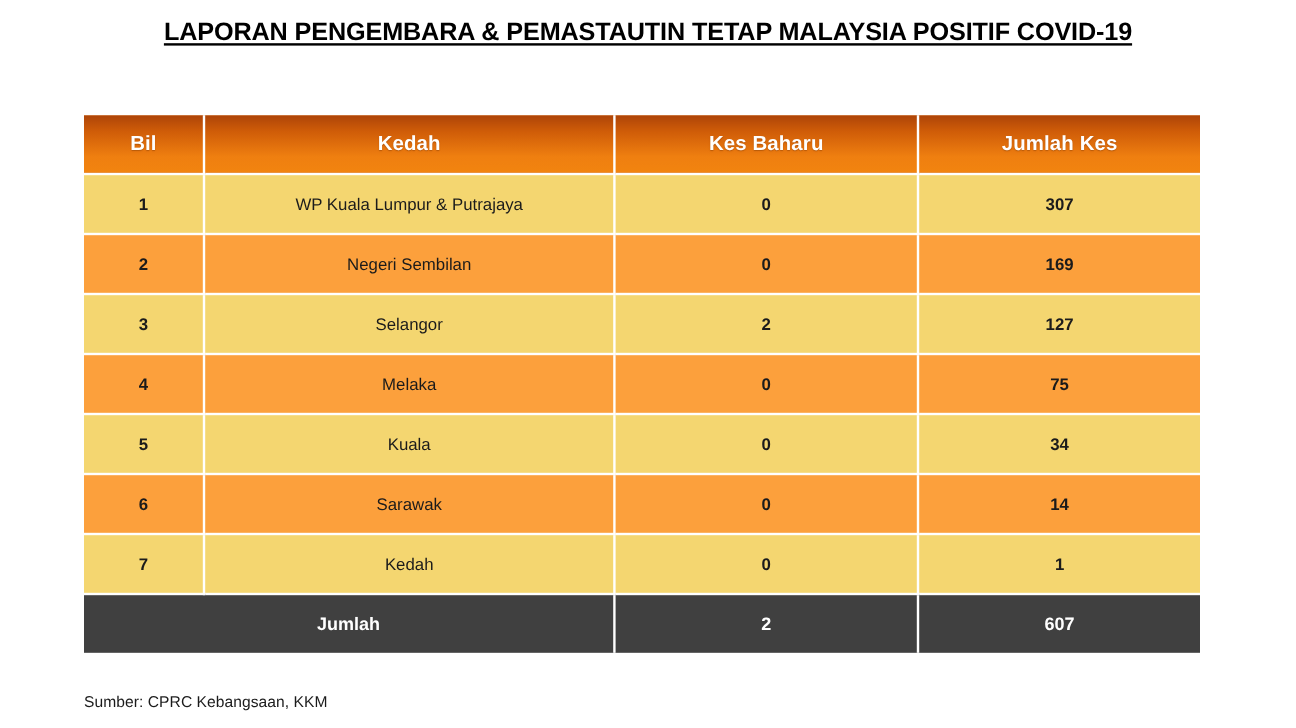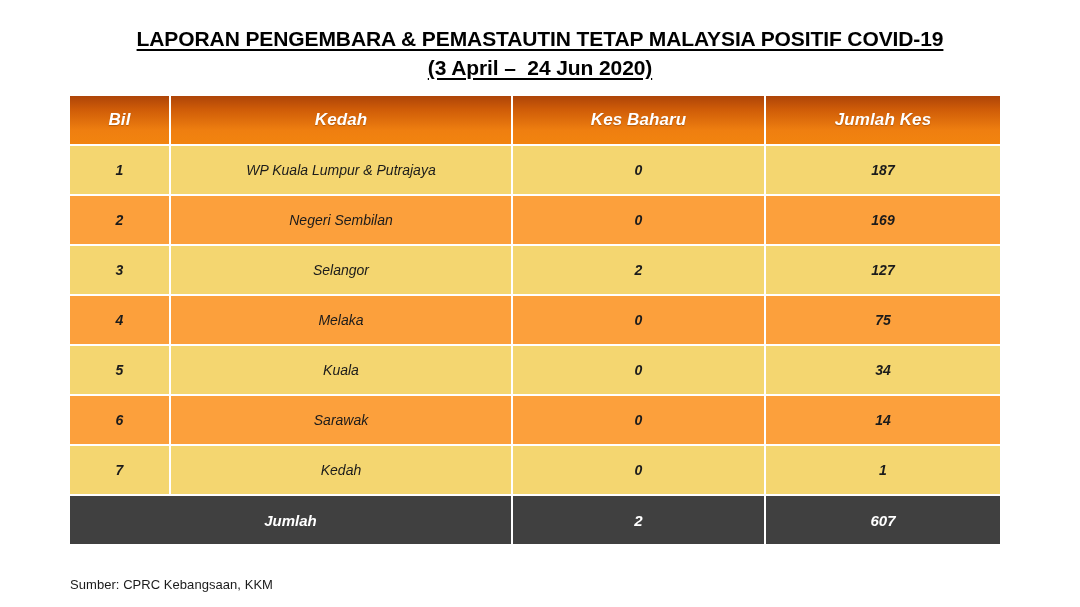--- a/index.html
+++ b/index.html
@@ -11,21 +11,21 @@
     height: 607px;
     background: #ffffff;
     font-family: "Liberation Sans", sans-serif;
     overflow: hidden;
     position: relative;
   }
 
   
   .title-block {
     width: 1080px;
-    padding-top: 24px;
+    padding-top: 12px;
     text-align: center;
   }
   .title-line {
     font-size: 21px;
     font-weight: 600;
     color: #000000;
     text-decoration: underline;
     text-underline-offset: 3px;
     letter-spacing: -0.1px;
     line-height: 29px;
@@ -36,21 +36,20 @@
   .table-wrap {
     position: absolute;
     left: 70px;
     top: 96px;
     width: 930px;
   }
   table.report {
     width: 930px;
     border-collapse: collapse;
     table-layout: fixed;
-    font-style: italic;
   }
   table.report col.c-bil    { width: 100px; }
   table.report col.c-negeri { width: 342px; }
   table.report col.c-baharu { width: 253px; }
   table.report col.c-jumlah { width: 235px; }
 
   table.report th,
   table.report td {
     text-align: center;
     vertical-align: middle;
@@ -105,21 +104,20 @@
     font-size: 13px;
     color: #1b1b1b;
     letter-spacing: 0.05px;
   }
 </style>
 </head>
 <body>
 
 <div class="title-block">
   <div class="title-line">LAPORAN PENGEMBARA &amp; PEMASTAUTIN TETAP MALAYSIA POSITIF COVID-19</div>
-  <div class="title-line">(3 April –  24 Jun 2020)</div>
 </div>
 
 <div class="table-wrap">
   <table class="report">
     <colgroup>
       <col class="c-bil">
         <col class="c-negeri">
         <col class="c-baharu">
         <col class="c-jumlah">
     </colgroup>
@@ -129,21 +127,21 @@
         <th>Kedah</th>
         <th>Kes Baharu</th>
         <th>Jumlah Kes</th>
       </tr>
     </thead>
     <tbody>
       <tr class="row light">
         <td class="idx">1</td>
         <td class="state">WP Kuala Lumpur &amp; Putrajaya</td>
         <td class="num">0</td>
-        <td class="num">187</td>
+        <td class="num">307</td>
       </tr>
       <tr class="row dark">
         <td class="idx">2</td>
         <td class="state">Negeri Sembilan</td>
         <td class="num">0</td>
         <td class="num">169</td>
       </tr>
       <tr class="row light">
         <td class="idx">3</td>
         <td class="state">Selangor</td>

